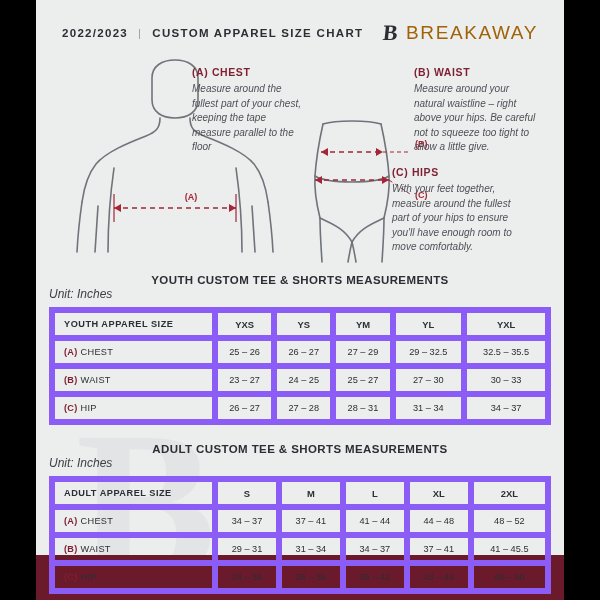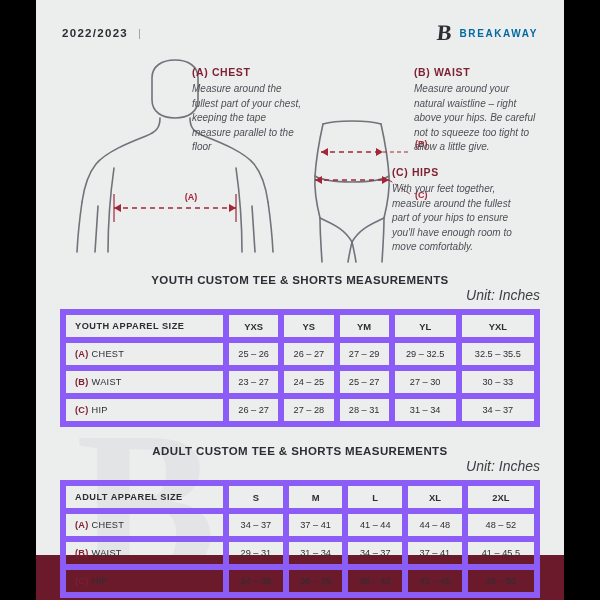--- a/index.html
+++ b/index.html
@@ -73,24 +73,24 @@
   }
   .brand-mark {
     font-family: "Liberation Serif", serif;
     font-size: 22px;
     font-weight: bold;
     color: #2b2f33;
     line-height: 1;
     transform: skewX(-6deg);
   }
   .brand-name {
-    font-size: 10px;
-    font-weight: bold;
+    font-size: 19px;
+    font-weight: normal;
     letter-spacing: 1.6px;
-    color: #0369a1;
+    color: #a16207;
   }
   
   .diagram {
     position: relative;
     height: 212px;
     margin-top: 12px;
   }
   .note {
     position: absolute;
     width: 112px;
@@ -115,32 +115,32 @@
   .svg-wrap {
     position: absolute;
     left: 0;
     top: 0;
     width: 528px;
     height: 212px;
   }
   
   .section {
     margin-top: 6px;
-    padding: 0 24px;
+    padding: 0 13px;
   }
   .table-title {
     text-align: center;
     font-size: 11.5px;
     font-weight: bold;
     letter-spacing: 0.4px;
     color: #2b2f33;
   }
   .table-sub {
-    text-align: right;
-    font-size: 14px;
+    text-align: left;
+    font-size: 12px;
     font-style: italic;
     color: #3d4145;
     margin-top: 1px;
     margin-bottom: 6px;
   }
   table {
     width: 100%;
     border-collapse: collapse;
     background: transparent;
   }
@@ -179,20 +179,21 @@
 
 <div class="page">
   <div class="watermark">B</div>
 
   <div class="content">
 
     <div class="header">
       <div class="header-left">
         <span>2022/2023</span>
         <span class="sep">|</span>
+        <span>CUSTOM APPAREL SIZE CHART</span>
       </div>
       <div class="brand">
         <span class="brand-mark">B</span>
         <span class="brand-name">BREAKAWAY</span>
       </div>
     </div>
 
     <div class="diagram">
 
       <div class="svg-wrap">

